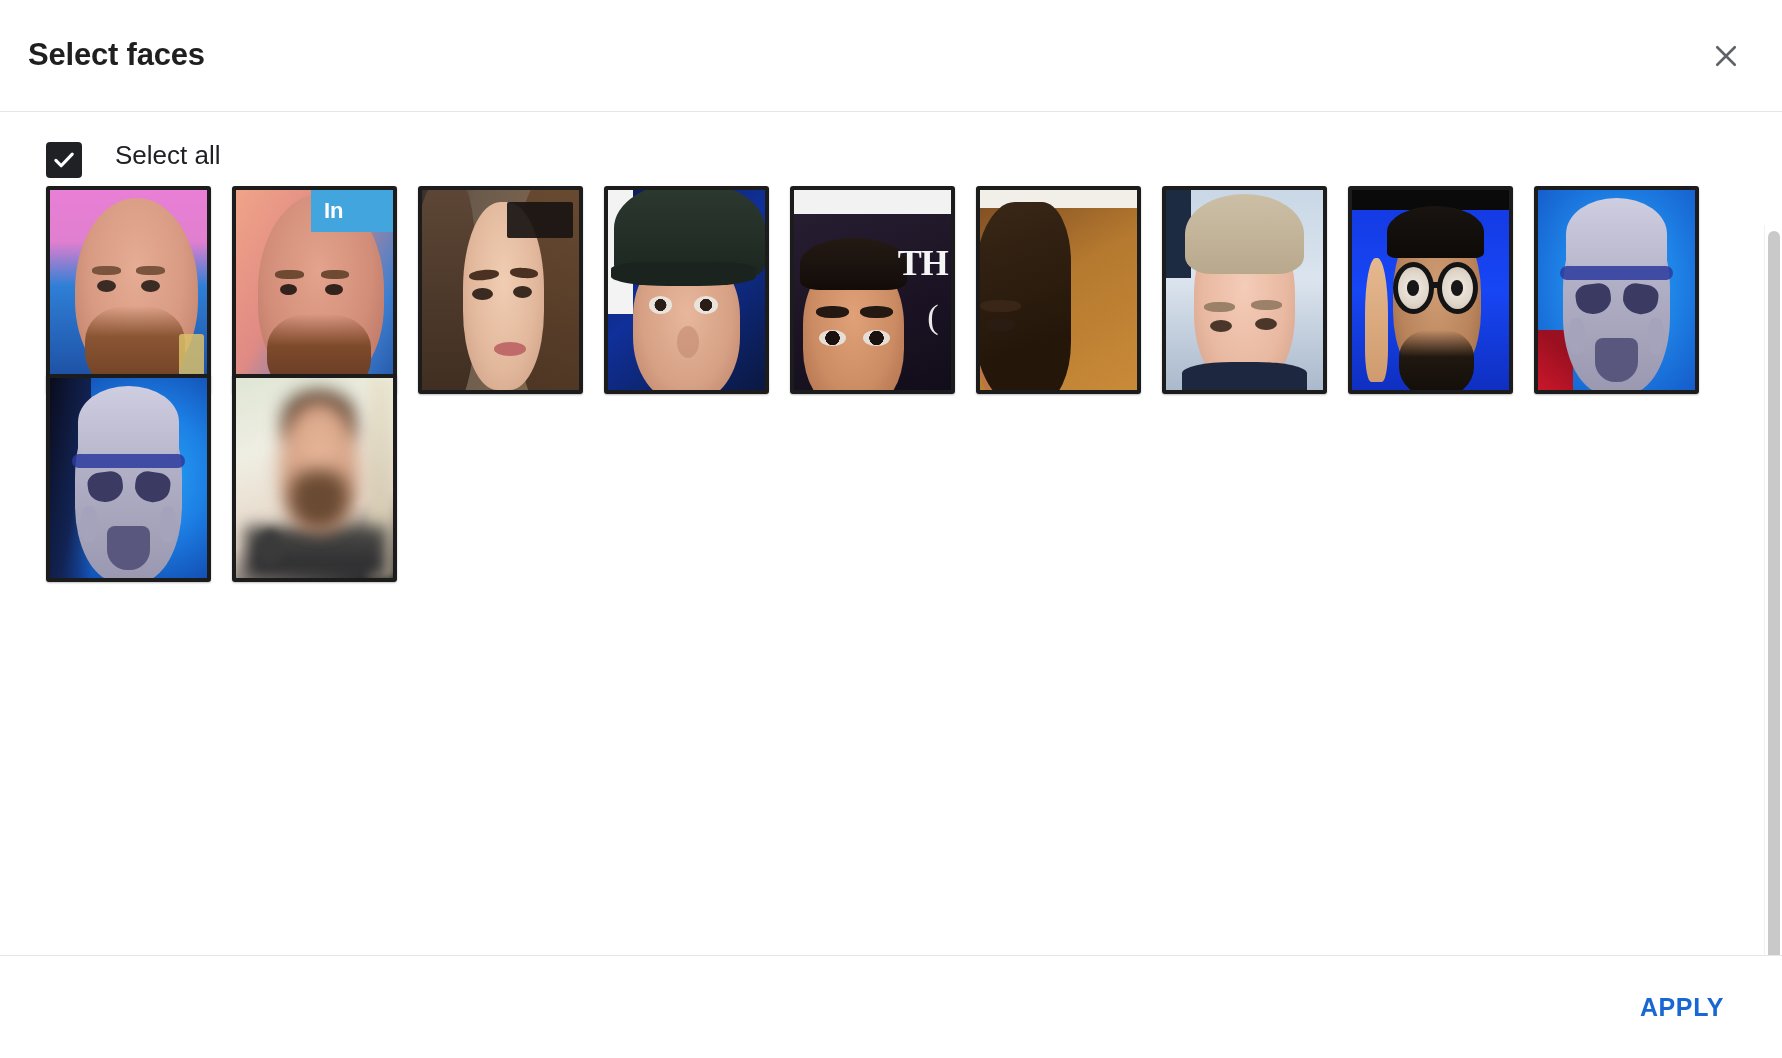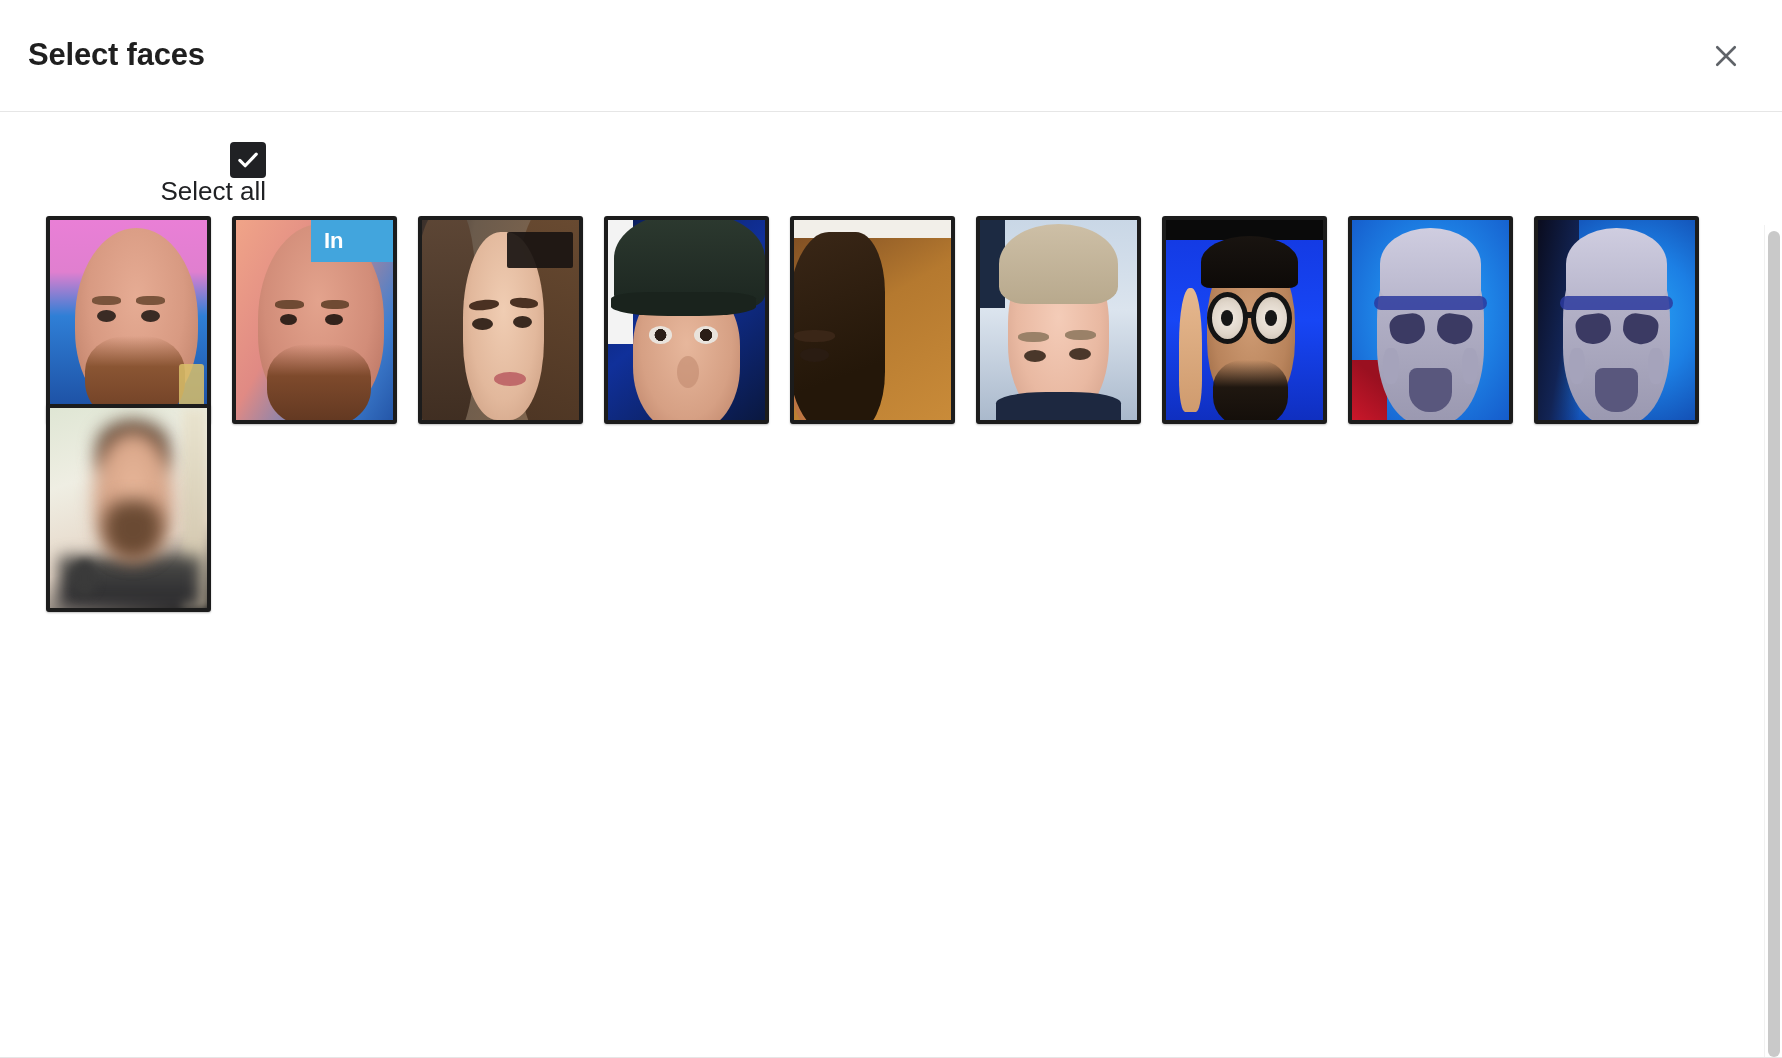--- a/index.html
+++ b/index.html
@@ -61,26 +61,24 @@
     border-bottom: 1px solid #e6e6e6;
     padding: 0;
   }
   .body-inner {
     padding: 30px 40px 0 46px;
   }
 
   
   .select-all-row {
     display: flex;
-    align-items: flex-end;
+    align-items: flex-start;
     height: 44px;
-    margin-bottom: 30px;
     width: 220px;
     cursor: pointer;
-    flex-direction: column;
   }
   .checkbox {
     width: 36px;
     height: 36px;
     border-radius: 4px;
     background: #202124;
     display: flex;
     align-items: center;
     justify-content: center;
     flex: 0 0 36px;
@@ -440,20 +438,36 @@
               <div class="blob face"></div>
               <div class="blob cap"></div>
               <div class="blob brim"></div>
               <div class="blob eyeL"></div>
                 <div class="blob eyeR"></div>
               <div class="blob nose"></div>
             </div>
           </div>
         </div>
 
+        <div class="face-cell">
+          <div class="face-thumb">
+            <div class="face-art f5">
+              <div class="art-bg"></div>
+              <div class="rect topbar"></div>
+              <div class="blob face"></div>
+              <div class="blob hair"></div>
+              <div class="blob browL"></div>
+                <div class="blob browR"></div>
+              <div class="blob eyeL"></div>
+                <div class="blob eyeR"></div>
+              <div class="rect txt">TH</div>
+              <div class="rect paren">(</div>
+            </div>
+          </div>
+        </div>
 
         <div class="face-cell">
           <div class="face-thumb">
             <div class="face-art f6">
               <div class="art-bg"></div>
               <div class="rect topbar"></div>
               <div class="blob face"></div>
               <div class="blob hair"></div>
               <div class="blob brow"></div>
               <div class="blob eye"></div>
@@ -544,14 +558,17 @@
         </div>
 
       </div>
     </div>
 
     <div class="scrollbar-track">
       <div class="scrollbar-thumb"></div>
     </div>
   </div>
 
+  <div class="dialog-footer">
+    <button class="apply-button">APPLY</button>
+  </div>
 
 </div>
 
 </body></html>

